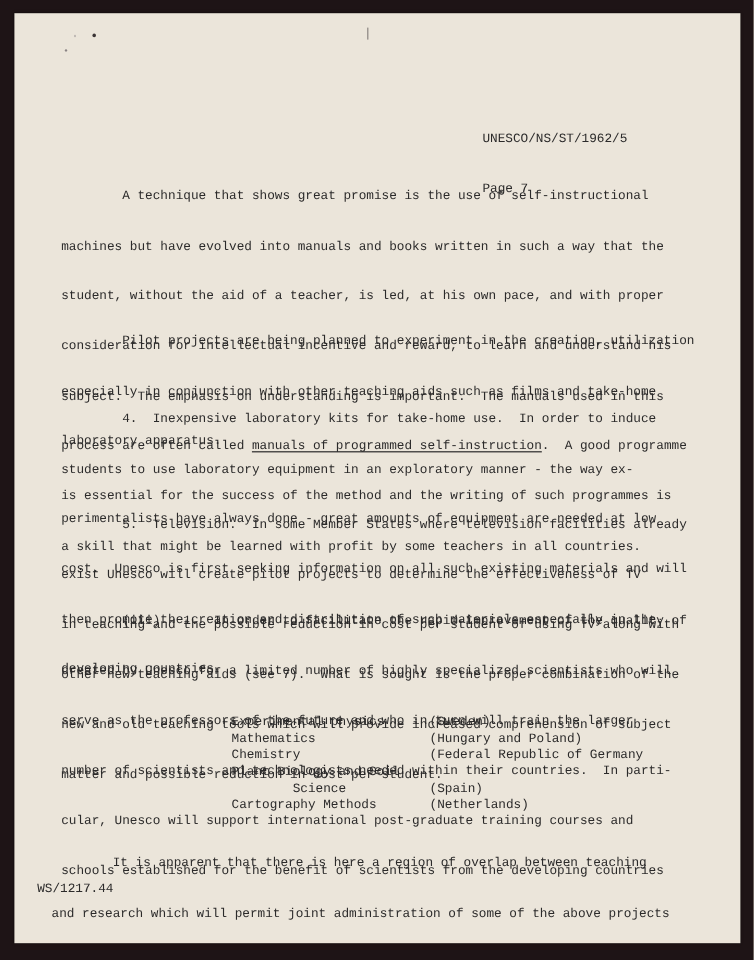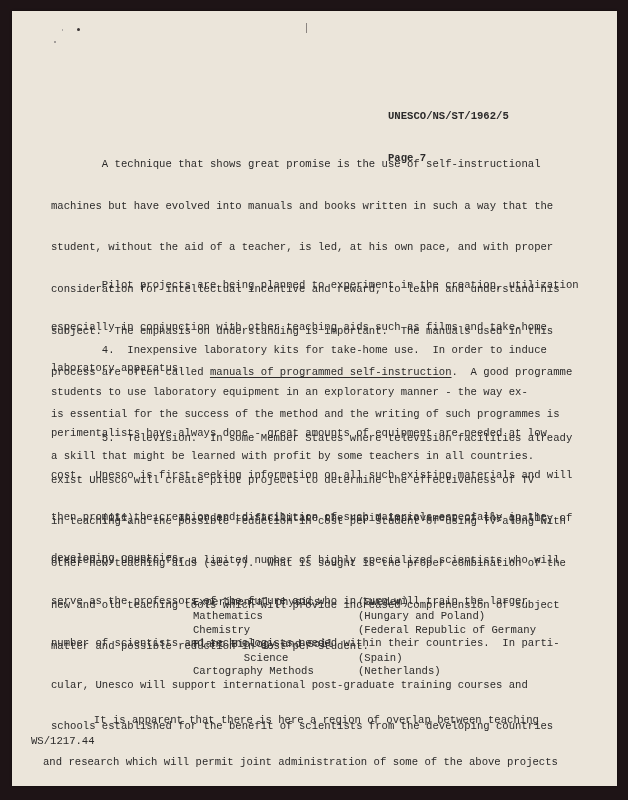--- a/index.html
+++ b/index.html
@@ -34,24 +34,23 @@
     .tick-mark {
       position: absolute;
       left: 294px;
       top: 12px;
       width: 1px;
       height: 10px;
       background: #8a8480;
     }
     .ref {
       position: absolute;
-      left: 376px;
+      left: 390px;
       top: 71px;
       white-space: pre;
-      font-weight: bold;
     }
     .para {
       position: absolute;
       left: 39px;
       width: 540px;
       white-space: pre;
       margin: 0;
     }
     .u {
       text-decoration: underline;

